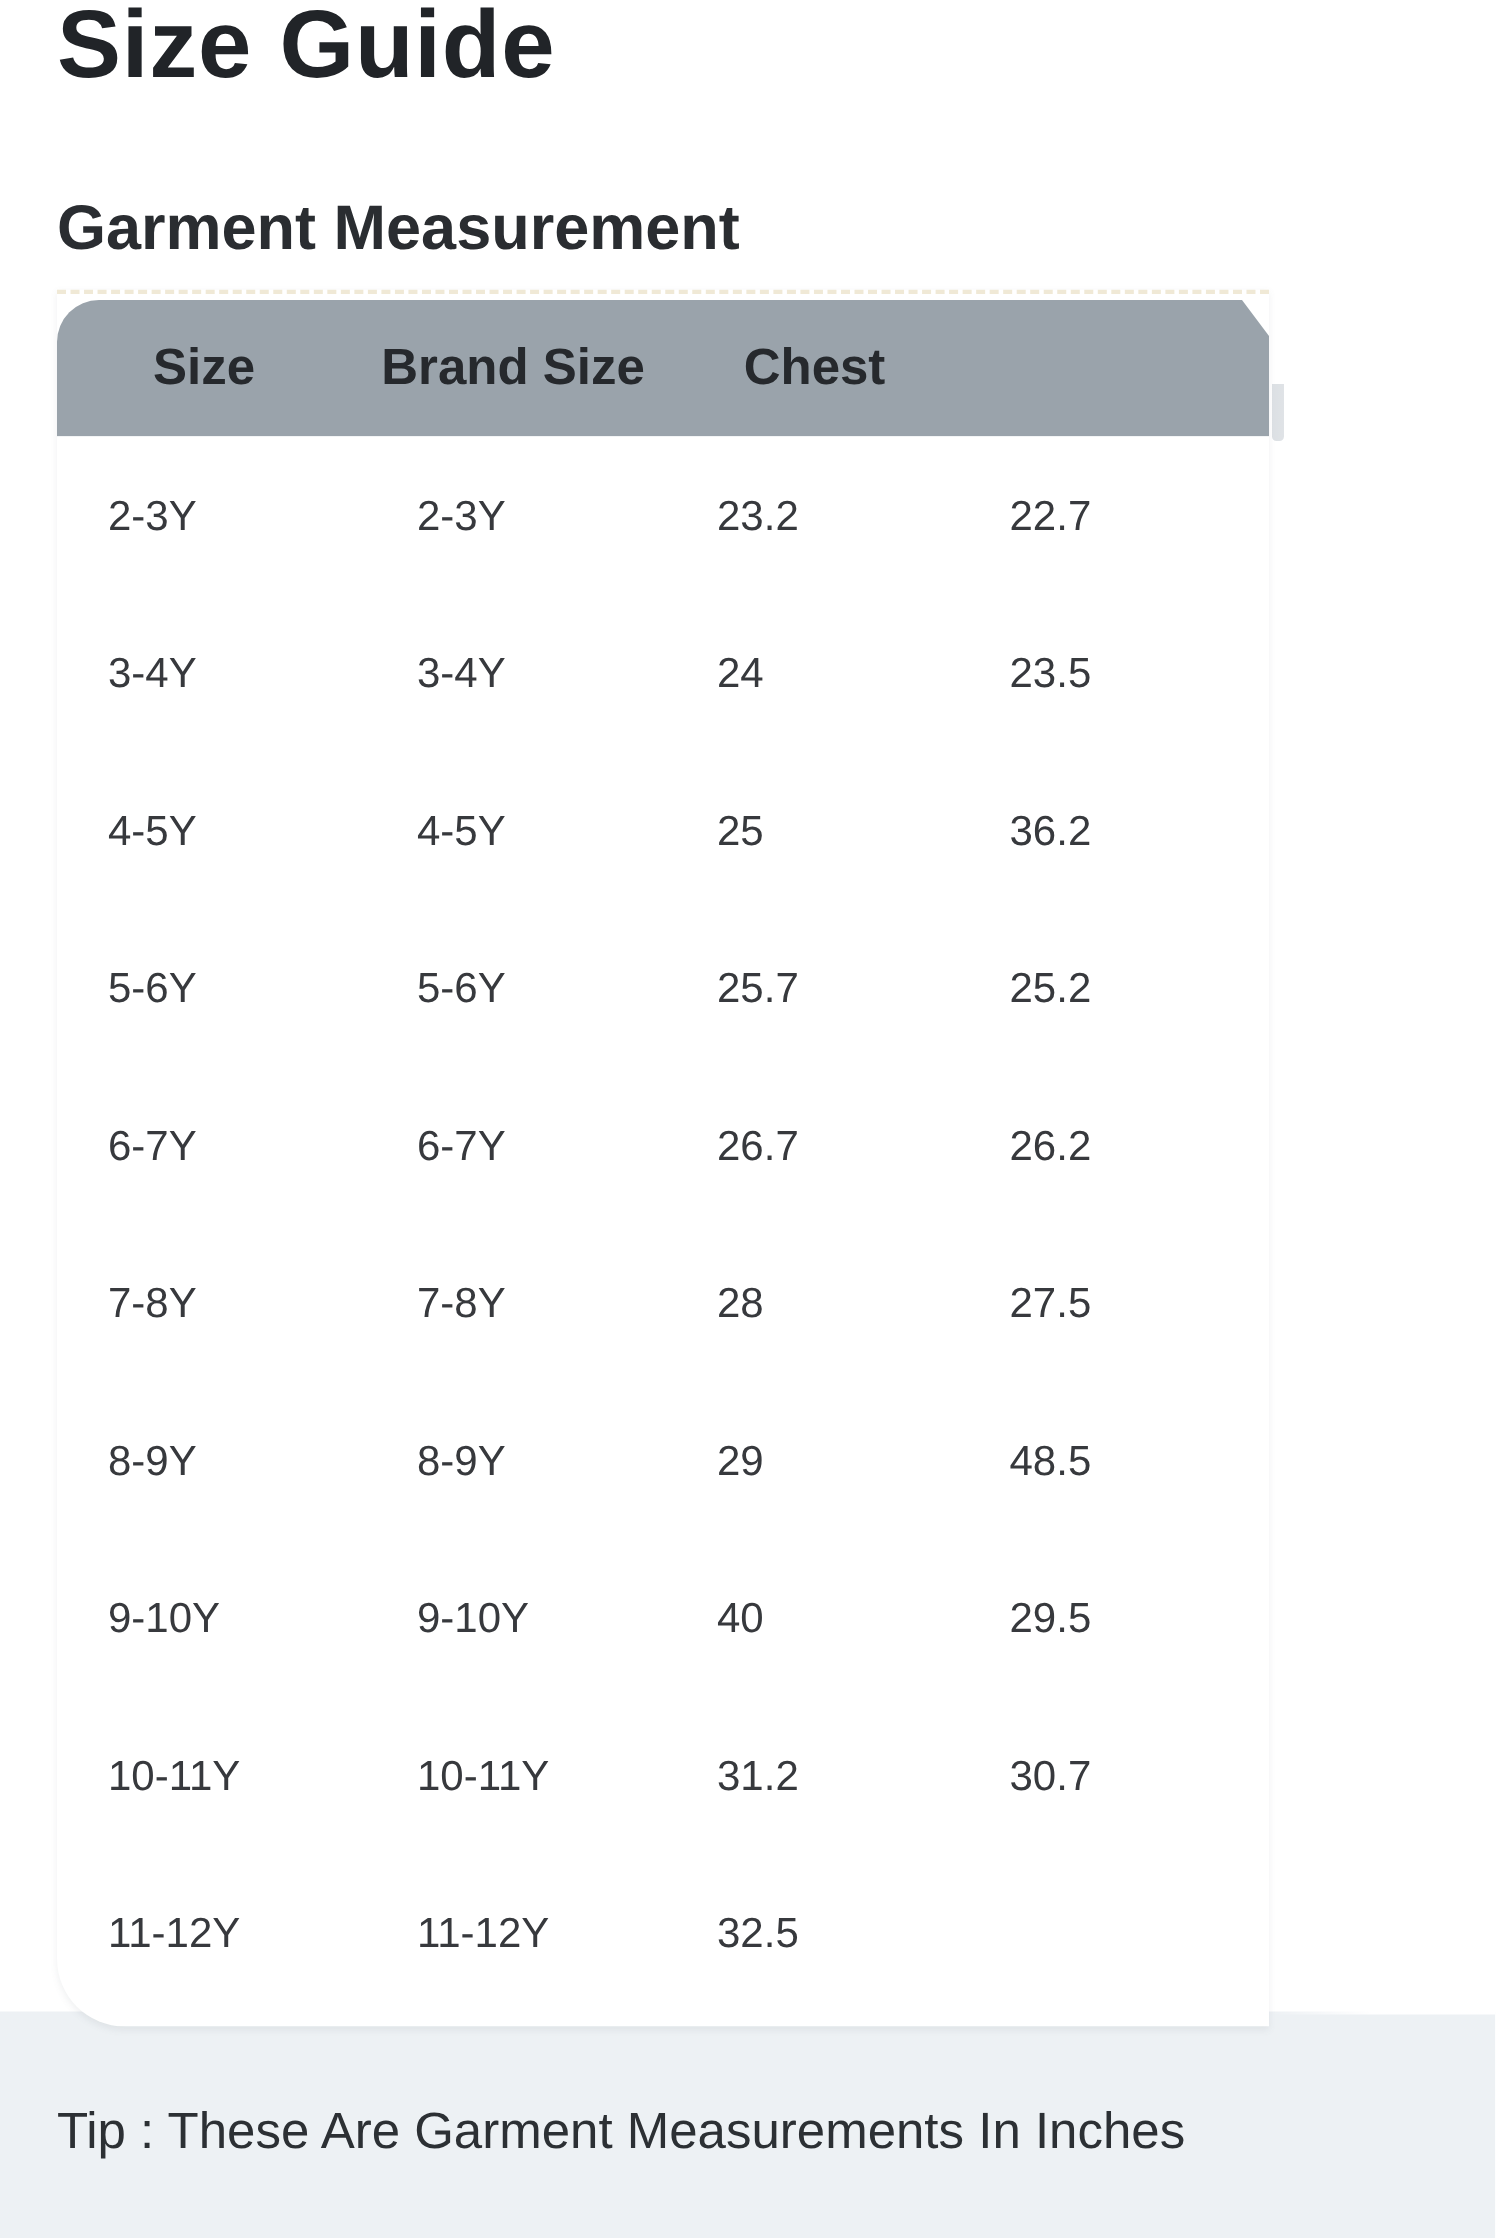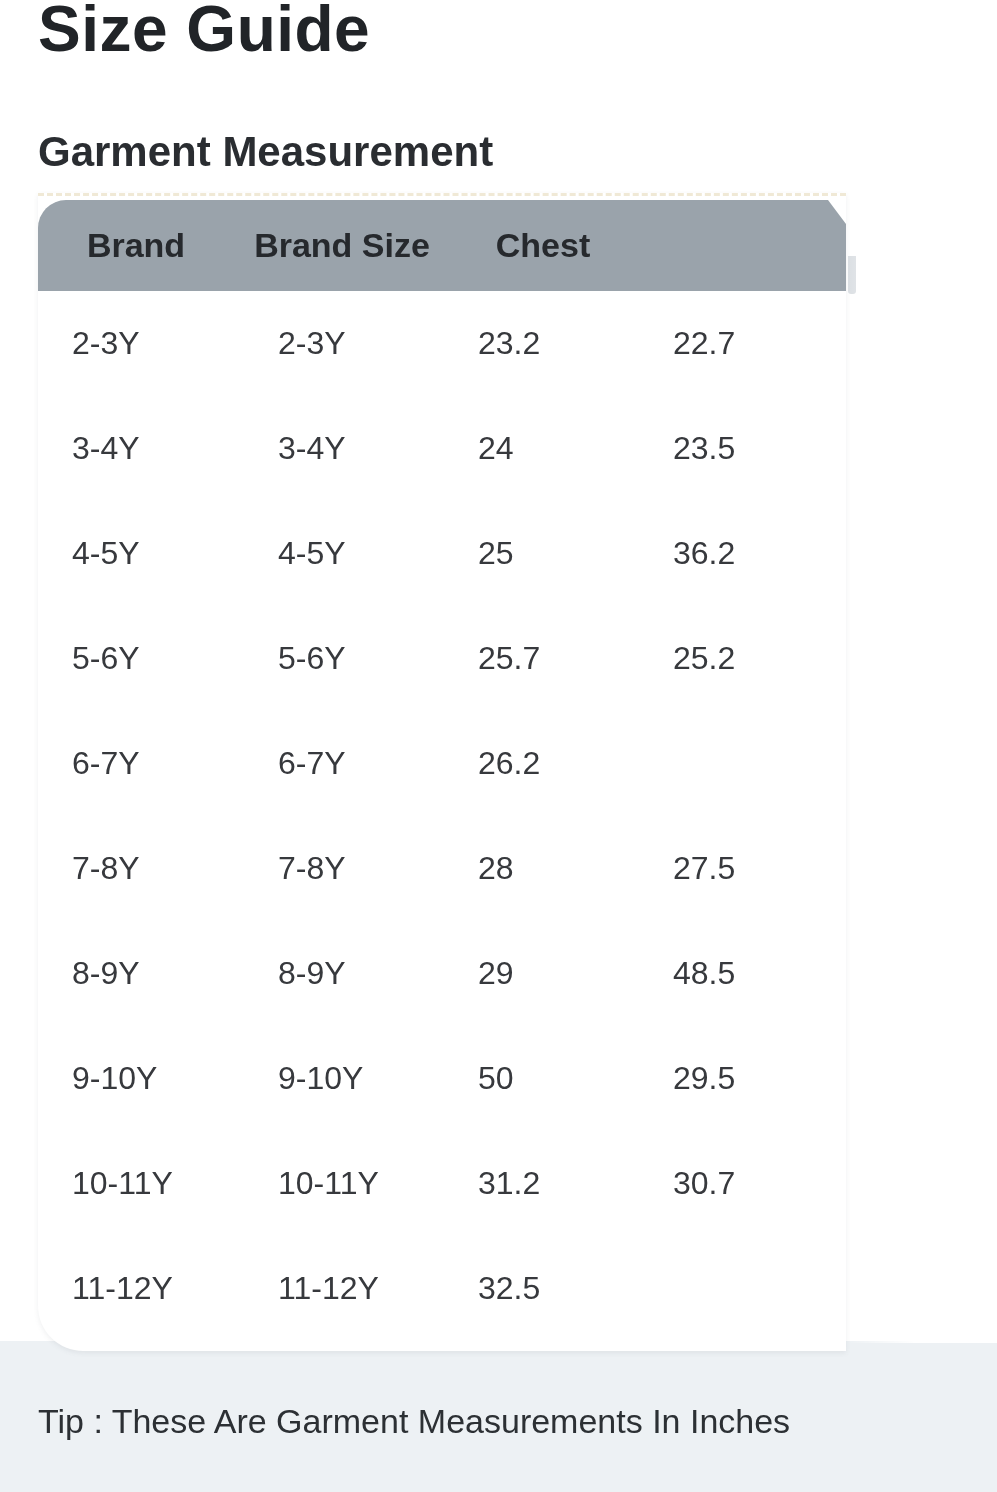--- a/index.html
+++ b/index.html
@@ -65,21 +65,21 @@
     font-weight: 700;
     color: #26292D;
   }
   .table-body .tr {
     display: grid;
     grid-template-columns: 196px 216px 186px 210px;
     align-items: center;
     height: 105px;
   }
   .table-body .td {
-    font-size: 32px;
+    font-size: 28px;
     font-weight: 400;
     color: #37393D;
     text-align: left;
     white-space: nowrap;
   }
   .table-body .td:nth-child(1) { padding-left: 34px; }
   .table-body .td:nth-child(2) { padding-left: 44px; }
   .table-body .td:nth-child(3) { padding-left: 28px; }
   .table-body .td:nth-child(4) { padding-left: 37px; }
   
@@ -129,21 +129,21 @@
 
 <div class="page" style="--header-bg: #9AA3AB; --footer-bg: #EDF1F4;">
 
   <div class="page-title">Size Guide</div>
 
   <div class="section-title">Garment Measurement</div>
 
   <div class="table-card">
     <div class="size-table">
       <div class="table-header">
-          <div class="th">Brand</div>
+          <div class="th">Size</div>
           <div class="th">Brand Size</div>
           <div class="th">Chest</div>
         </div>
       <div class="table-body">
           <div class="tr">
             <div class="td">2-3Y</div>
             <div class="td">2-3Y</div>
             <div class="td">23.2</div>
             <div class="td">22.7</div>
           </div>
@@ -161,38 +161,39 @@
           </div>
           <div class="tr">
             <div class="td">5-6Y</div>
             <div class="td">5-6Y</div>
             <div class="td">25.7</div>
             <div class="td">25.2</div>
           </div>
           <div class="tr">
             <div class="td">6-7Y</div>
             <div class="td">6-7Y</div>
+            <div class="td">26.7</div>
             <div class="td">26.2</div>
           </div>
           <div class="tr">
             <div class="td">7-8Y</div>
             <div class="td">7-8Y</div>
             <div class="td">28</div>
             <div class="td">27.5</div>
           </div>
           <div class="tr">
             <div class="td">8-9Y</div>
             <div class="td">8-9Y</div>
             <div class="td">29</div>
             <div class="td">48.5</div>
           </div>
           <div class="tr">
             <div class="td">9-10Y</div>
             <div class="td">9-10Y</div>
-            <div class="td">50</div>
+            <div class="td">40</div>
             <div class="td">29.5</div>
           </div>
           <div class="tr">
             <div class="td">10-11Y</div>
             <div class="td">10-11Y</div>
             <div class="td">31.2</div>
             <div class="td">30.7</div>
           </div>
           <div class="tr">
             <div class="td">11-12Y</div>

